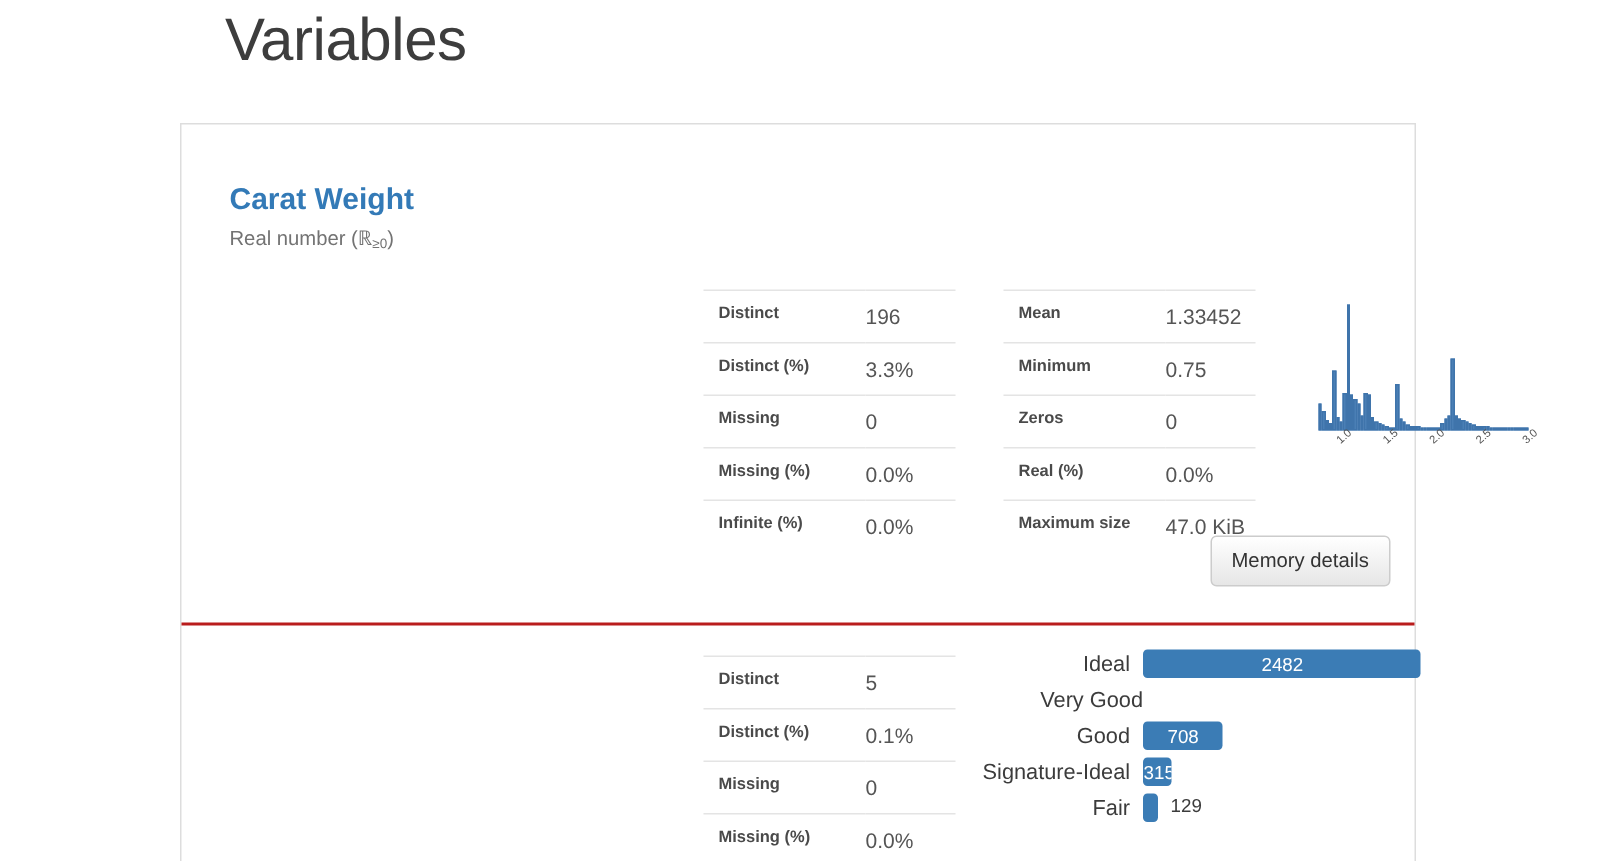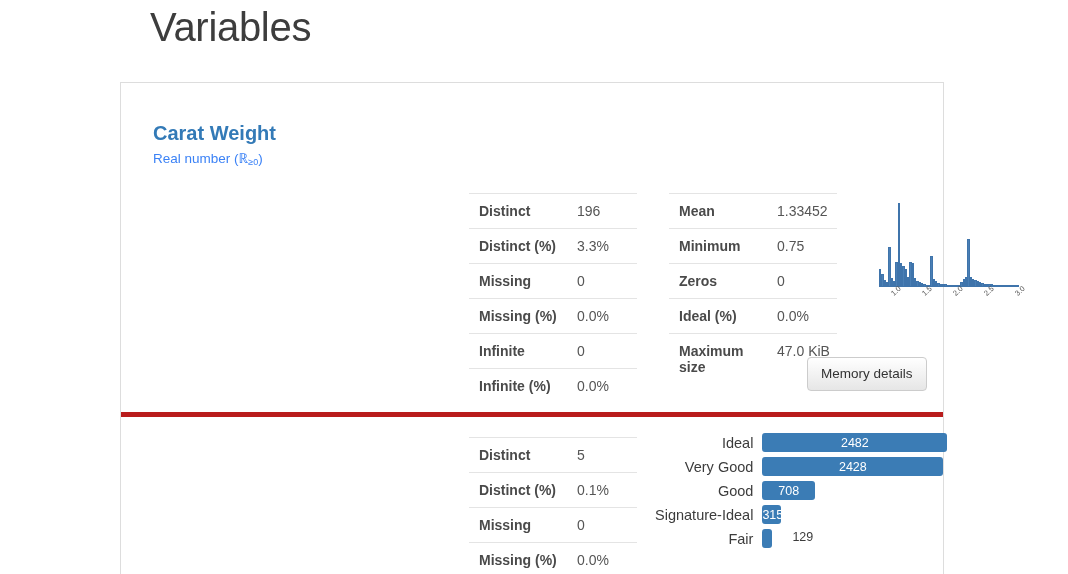--- a/index.html
+++ b/index.html
@@ -26,49 +26,49 @@
 
   .panel {
     position: absolute;
     left: 120px; top: 82px;
     width: 824px; height: 560px;
     border: 1px solid #dddddd;
     background: #ffffff;
   }
 
   .var-section { position: relative; width: 100%; }
-  .var-section.first { height: 334px; border-bottom: 5px solid #b91c1c; }
+  .var-section.first { height: 334px; border-bottom: 2px solid #b91c1c; }
   .var-section.second { height: 226px; }
 
   
   .var-head { position: absolute; left: 32px; top: 38px; width: 190px; }
   .var-head.second { top: 32px; }
   .var-name {
     font-size: 20px;
     color: #337ab7;
     font-weight: bold;
     line-height: 24px;
     cursor: pointer;
     display: inline-block;
   }
   .var-type {
     font-size: 13.5px;
-    color: #3b82f6;
+    color: #737373;
     line-height: 20px;
     margin-top: 4px;
   }
   .var-type sub { font-size: 9px; vertical-align: baseline; position: relative; top: 2px; }
 
   
   .stats { position: absolute; border-collapse: collapse; }
   .stats tr { border-top: 1px solid #e4e4e4; }
   .stats tr:first-child { border-top: 1px solid #e4e4e4; }
   .stats th {
     text-align: left;
-    font-size: 14px;
+    font-size: 11px;
     font-weight: bold;
     color: #4a4a4a;
     padding: 9px 8px 9px 10px;
     vertical-align: top;
     width: 108px;
   }
   .stats td {
     text-align: left;
     font-size: 14px;
     font-weight: normal;
@@ -177,24 +177,20 @@
           </tr>
           <tr>
             <th>Missing</th>
             <td>0</td>
           </tr>
           <tr>
             <th>Missing (%)</th>
             <td>0.0%</td>
           </tr>
           <tr>
-            <th>Infinite</th>
-            <td>0</td>
-          </tr>
-          <tr>
             <th>Infinite (%)</th>
             <td>0.0%</td>
           </tr>
         </tbody>
       </table>
 
       <table class="stats stats-b">
         <tbody>
           <tr>
             <th>Mean</th>
@@ -202,21 +198,21 @@
           </tr>
           <tr>
             <th>Minimum</th>
             <td>0.75</td>
           </tr>
           <tr>
             <th>Zeros</th>
             <td>0</td>
           </tr>
           <tr>
-            <th>Ideal (%)</th>
+            <th>Real (%)</th>
             <td>0.0%</td>
           </tr>
           <tr>
             <th>Maximum size</th>
             <td>47.0 KiB</td>
           </tr>
         </tbody>
       </table>
 
       <div class="hist-wrap">
@@ -321,25 +317,20 @@
           <div class="cat-row">
             <div class="cat-label">Ideal</div>
             <div class="cat-track">
               <div class="cat-bar" style="width: 185px;">
                 <span class="cat-inval">2482</span>
               </div>
             </div>
           </div>
           <div class="cat-row">
             <div class="cat-label">Very Good</div>
-            <div class="cat-track">
-              <div class="cat-bar" style="width: 180.975px;">
-                <span class="cat-inval">2428</span>
-              </div>
-            </div>
           </div>
           <div class="cat-row">
             <div class="cat-label">Good</div>
             <div class="cat-track">
               <div class="cat-bar" style="width: 52.772px;">
                 <span class="cat-inval">708</span>
               </div>
             </div>
           </div>
           <div class="cat-row">
@@ -347,20 +338,20 @@
             <div class="cat-track">
               <div class="cat-bar" style="width: 18.8578px;">
                 <span class="cat-inval">315</span>
               </div>
             </div>
           </div>
           <div class="cat-row">
             <div class="cat-label">Fair</div>
             <div class="cat-track">
               <div class="cat-bar" style="width: 9.61523px;"></div>
-              <span class="cat-outval" style="left: 30px;">129</span>
+              <span class="cat-outval" style="left: 18px;">129</span>
             </div>
           </div>
         </div>
     </div>
 
   </div>
 </div>
 
 </body></html>

